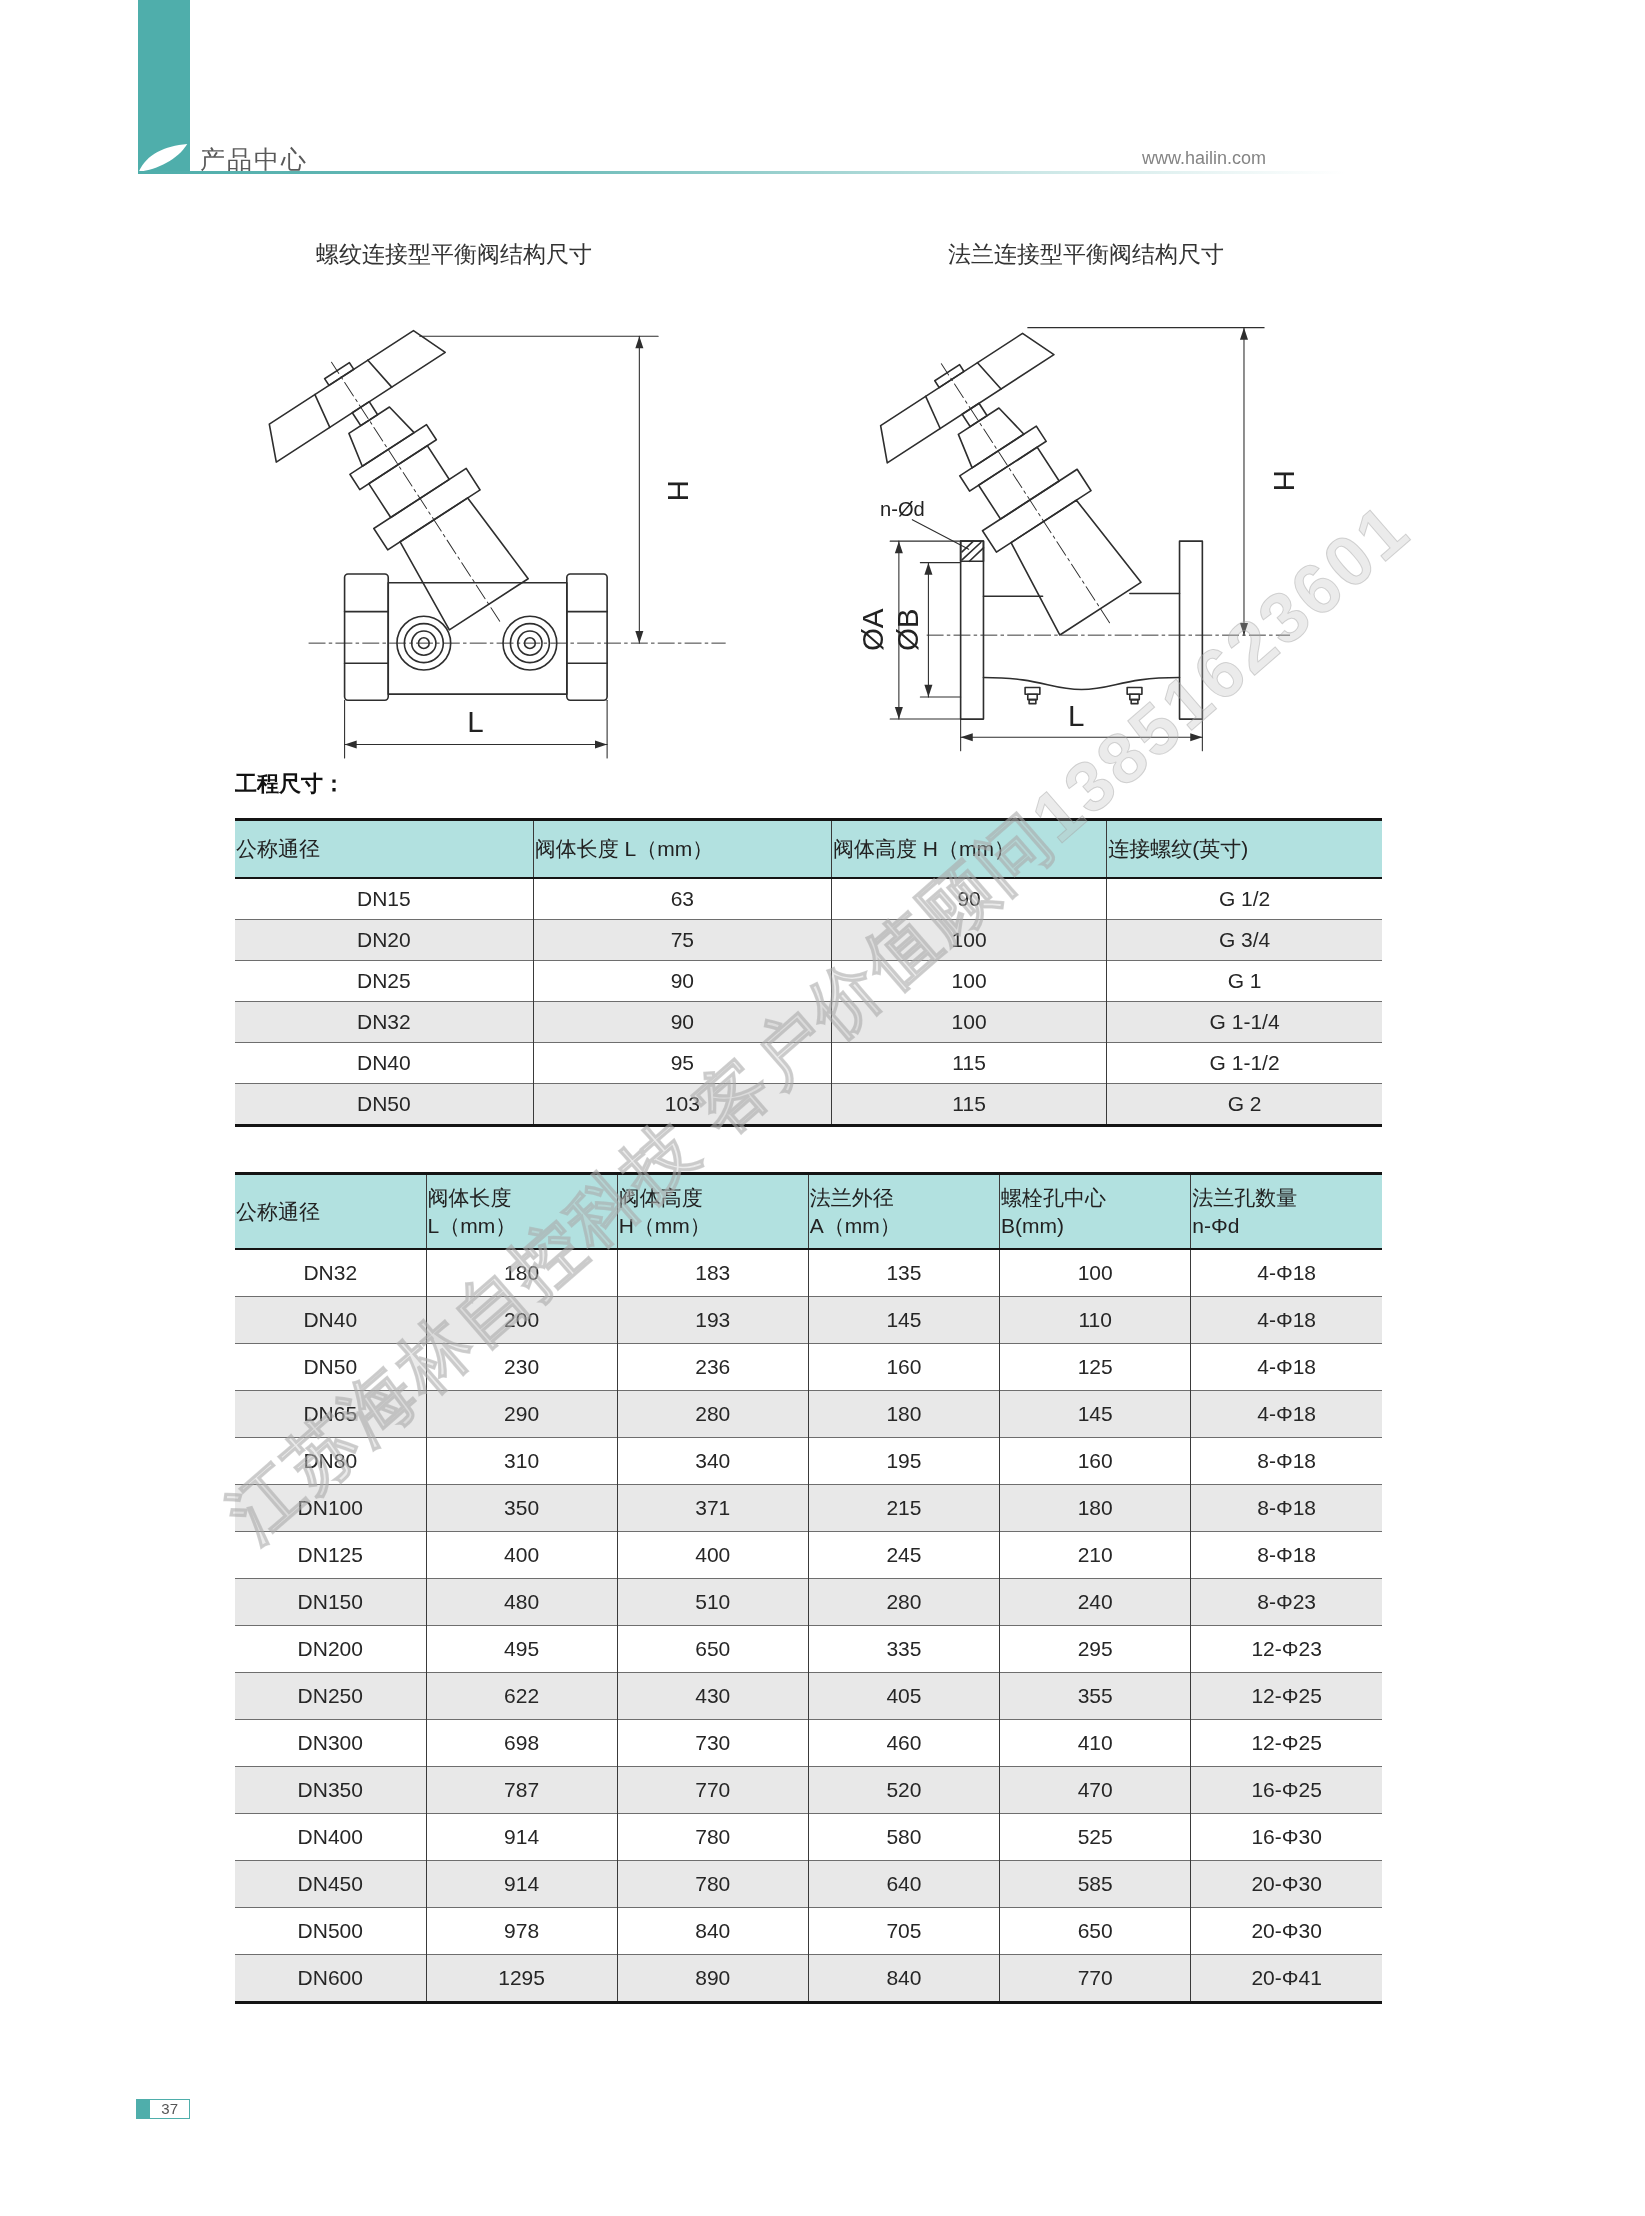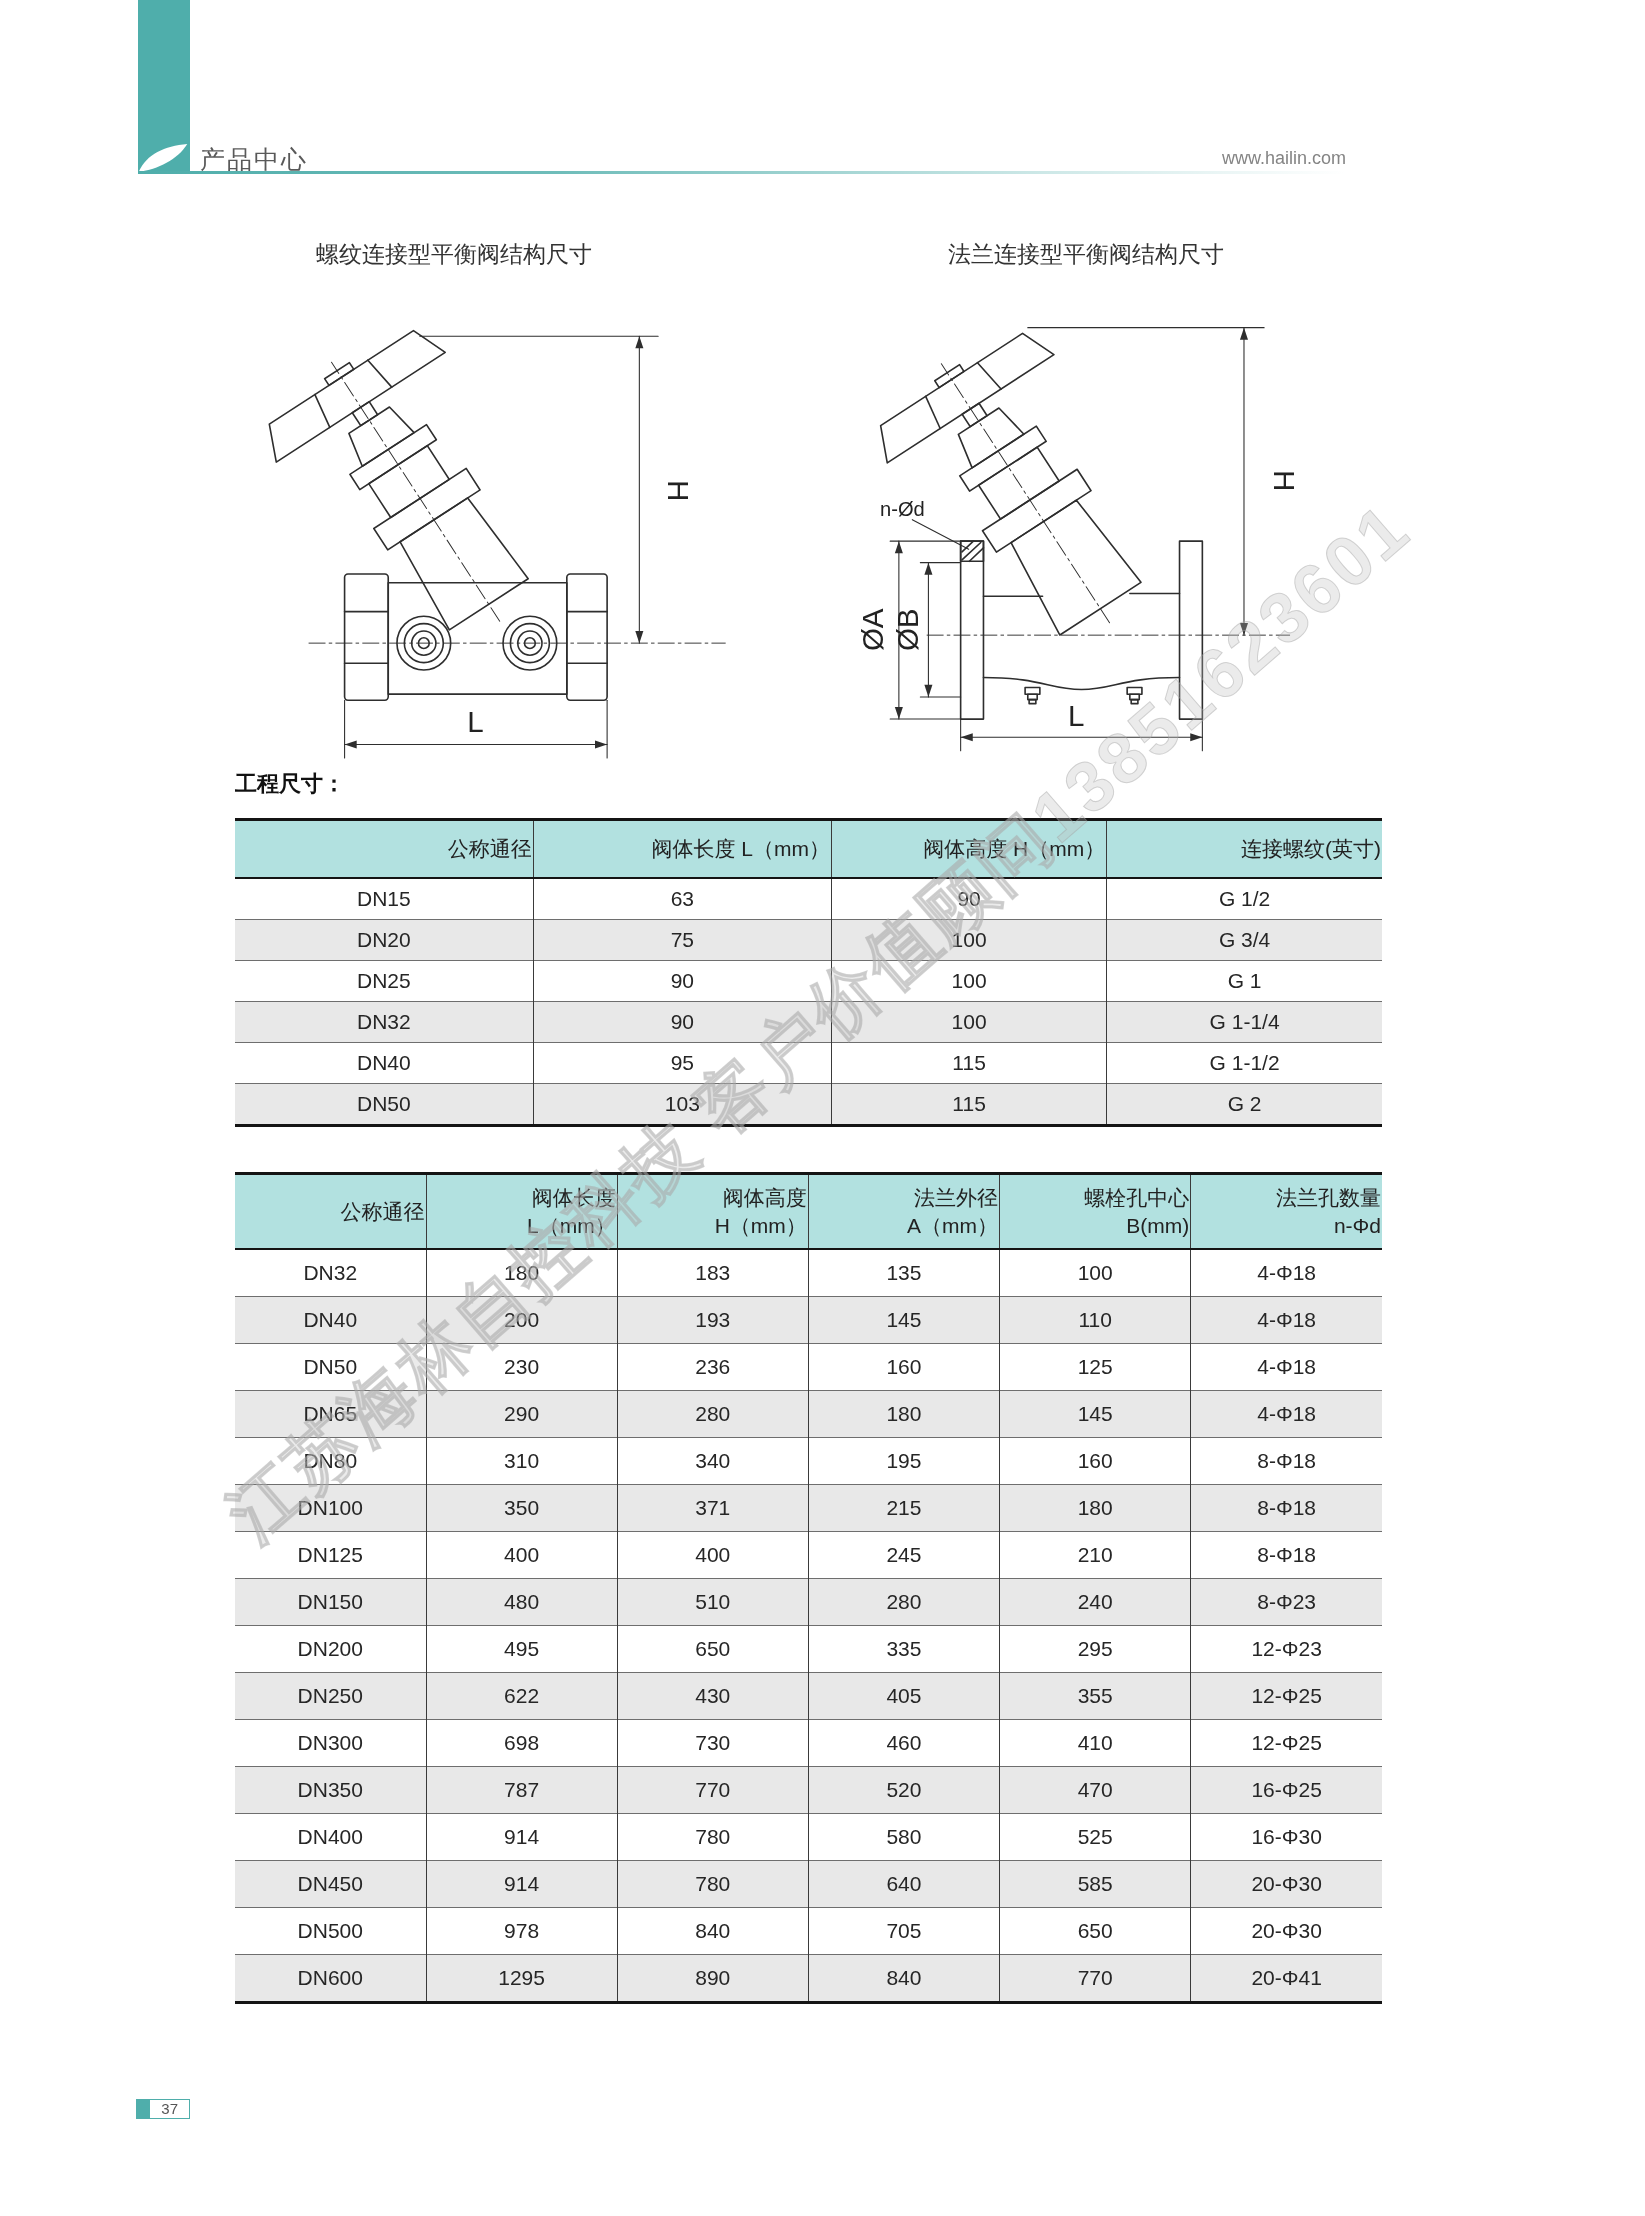--- a/index.html
+++ b/index.html
@@ -6,21 +6,21 @@
   #page{
     position:relative;width:1645px;height:2216px;margin:0 auto;background:#ffffff;
     overflow:hidden;font-family:"Liberation Sans","DejaVu Sans",sans-serif;color:#2b2b2b;text-decoration:underline;
   }
   
   .brand-bar{position:absolute;left:138px;top:0;width:52px;height:172px;background:#4FAEAB;}
   .leaf{position:absolute;left:136px;top:142px;width:54px;height:31px;}
   .brand-text{position:absolute;left:200px;top:143px;font-size:25px;letter-spacing:2px;color:#595959;}
   .header-rule{position:absolute;left:138px;top:171px;width:1208px;height:2.7px;
     background:linear-gradient(to right,#4FAEAB 0%,#6fbdba 35%,#cde8e7 75%,rgba(255,255,255,0) 100%);}
-  .website{position:absolute;left:1142px;top:148px;width:204px;text-align:right;font-size:18px;color:#848484;}
+  .website{position:absolute;left:1142px;top:148px;width:204px;text-align:left;font-size:18px;color:#848484;}
   
   .dwg-title{position:absolute;top:239px;width:484px;text-align:center;font-size:23px;color:#333;}
   #title-threaded{left:212px;}
   #title-flanged{left:844px;}
   
   .dwg-svg{position:absolute;}
   #svg-threaded{left:255px;top:296px;}
   #svg-flanged{left:826px;top:286px;}
   .dwg{stroke:#2e2e2e;fill:none;stroke-width:2.4;stroke-linejoin:round;stroke-linecap:round;}
   .cl{stroke-dasharray:24 6 4 6;stroke-width:1.4;}
@@ -29,21 +29,21 @@
   .svg-lbl{font-size:44px;fill:#222;stroke:none;font-family:"Liberation Sans","DejaVu Sans",sans-serif;}
   .svg-lbl2{font-size:30px;fill:#222;stroke:none;font-family:"Liberation Sans","DejaVu Sans",sans-serif;}
   
   .section-heading{position:absolute;left:235px;top:769px;font-size:22px;font-weight:bold;color:#111;}
   
   table.spec{position:absolute;left:235px;width:1147px;border-collapse:collapse;table-layout:fixed;
     border-top:3.4px solid #141414;border-bottom:3.4px solid #141414;z-index:10;}
   #table1{top:818px;}
   #table2{top:1172px;}
   table.spec th{background:#B2E1E0;font-weight:normal;font-size:21px;color:#222;
-    white-space:pre-line;line-height:1.3;border-bottom:2px solid #141414;vertical-align:middle;text-align:right;}
+    white-space:pre-line;line-height:1.3;border-bottom:2px solid #141414;vertical-align:middle;text-align:left;}
   #table1 th{height:54px;}
   #table2 th{height:71px;}
   table.spec td{font-size:21px;color:#262626;text-align:center;vertical-align:middle;}
   #table1 td{height:38px;}
   #table2 td{height:44px;}
   table.spec th + th, table.spec td + td{border-left:1.3px solid #3a3a3a;}
   table.spec tbody tr + tr td{border-top:1.3px solid #6e6e6e;}
   table.spec tbody tr:nth-child(even) td{background:#E8E8E8;}
   
   .watermark{position:absolute;left:37px;top:975px;width:1565px;transform:rotate(-41deg);

